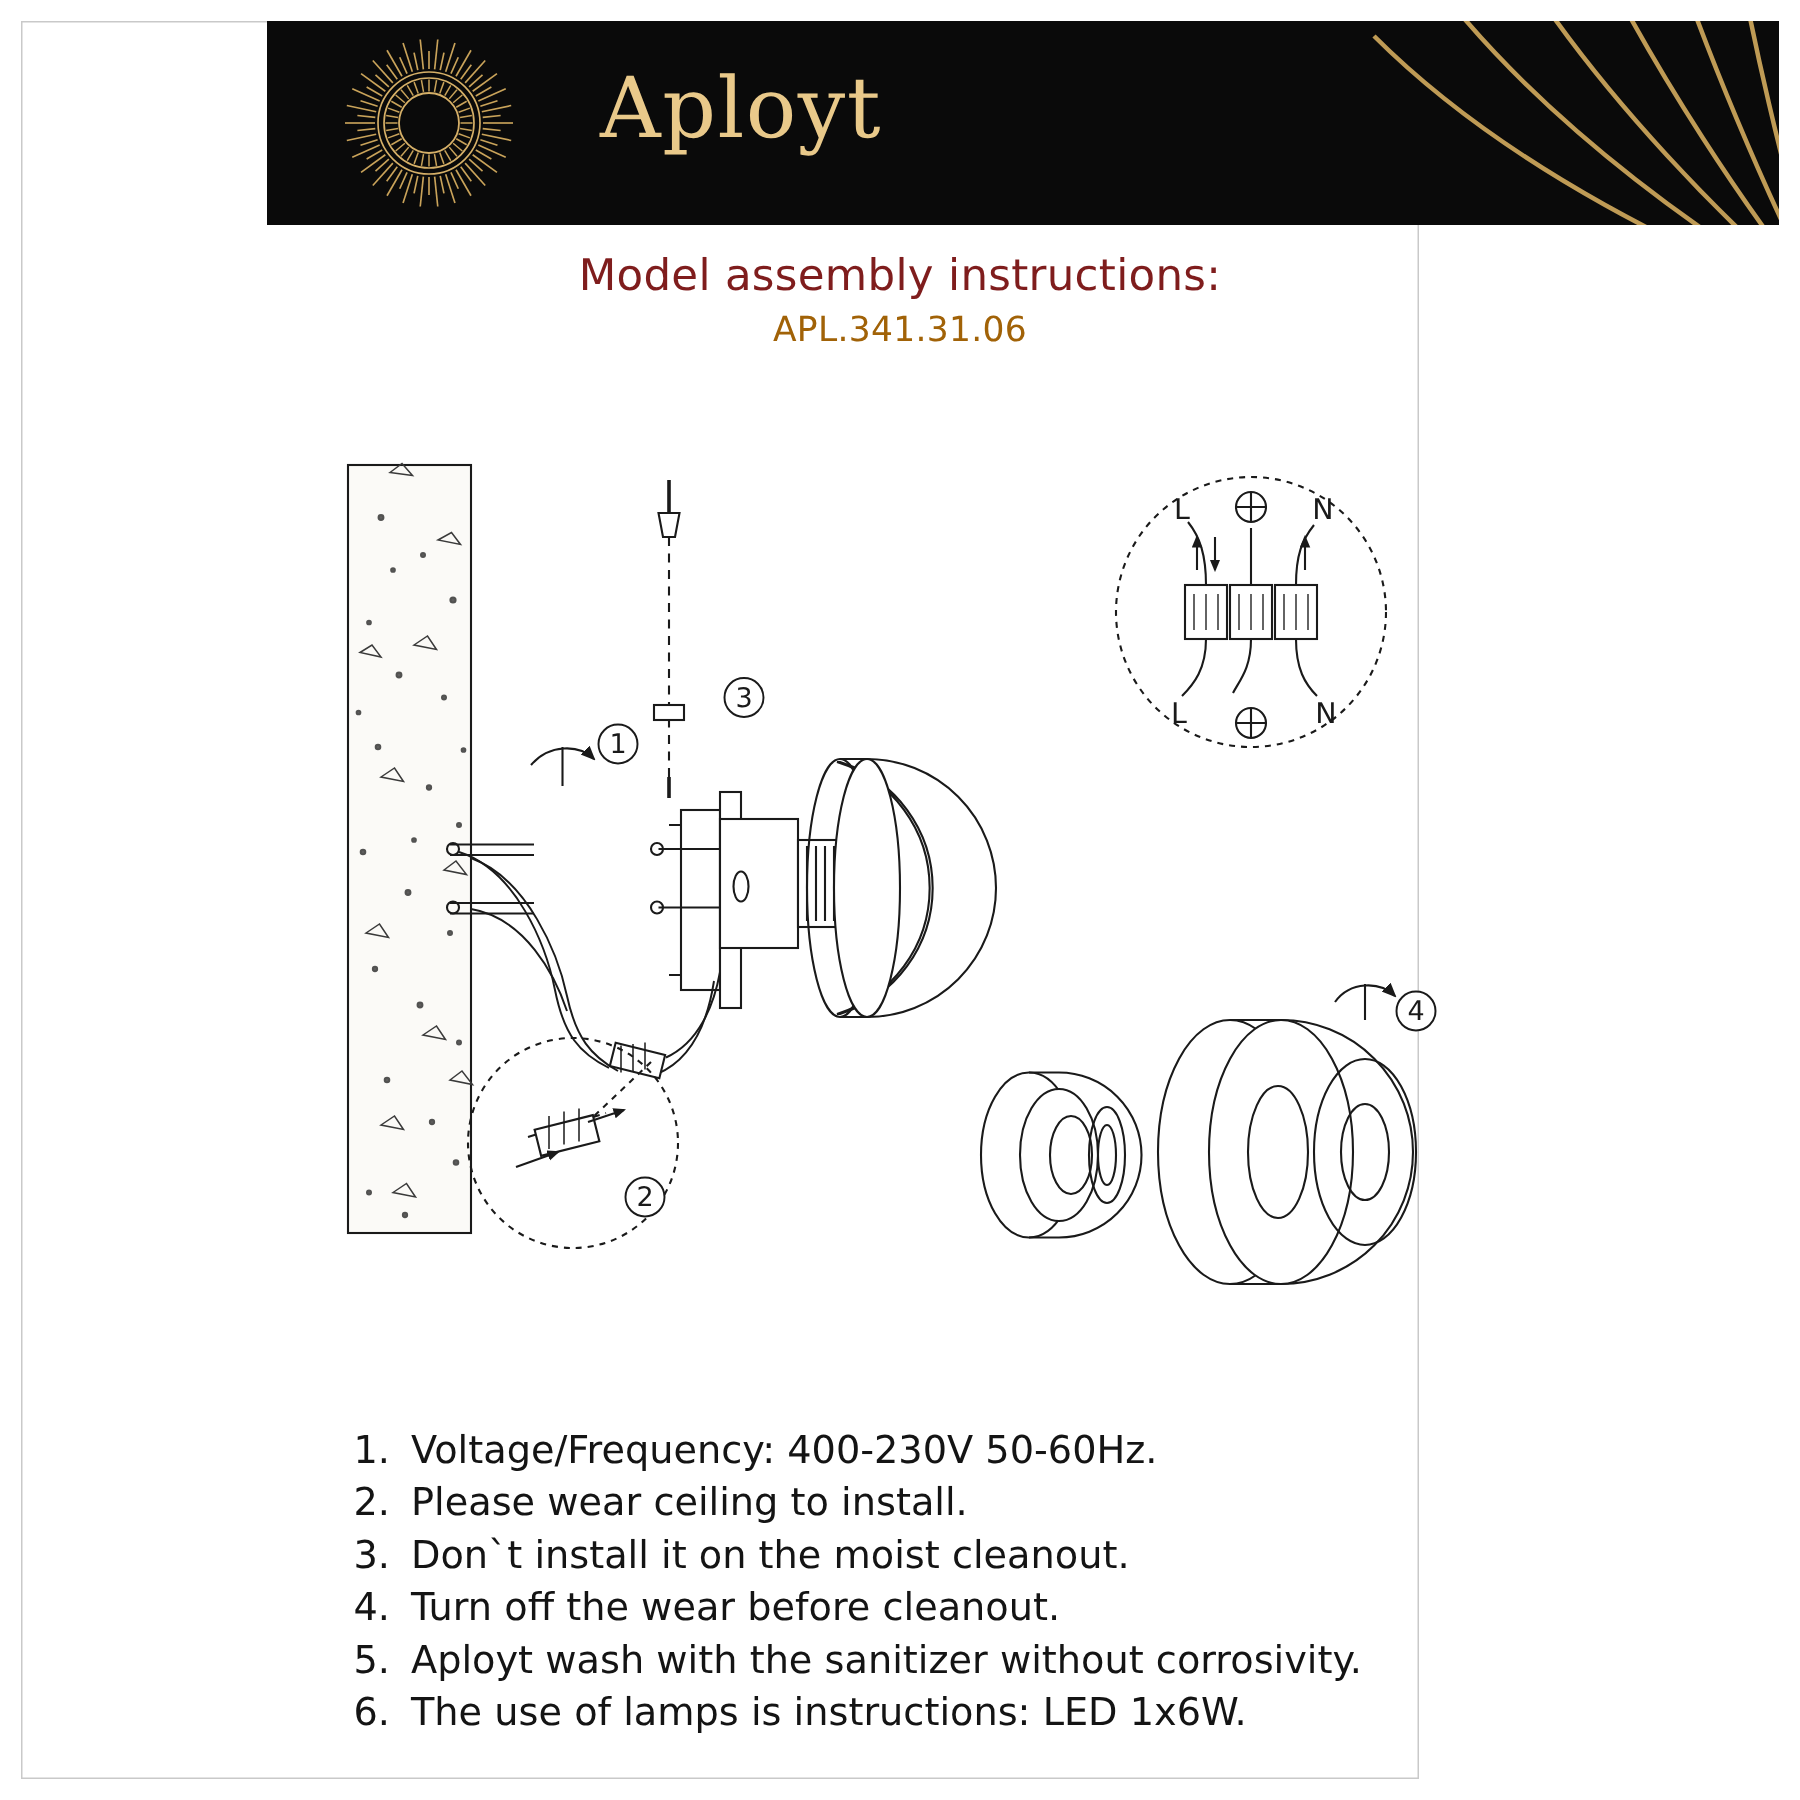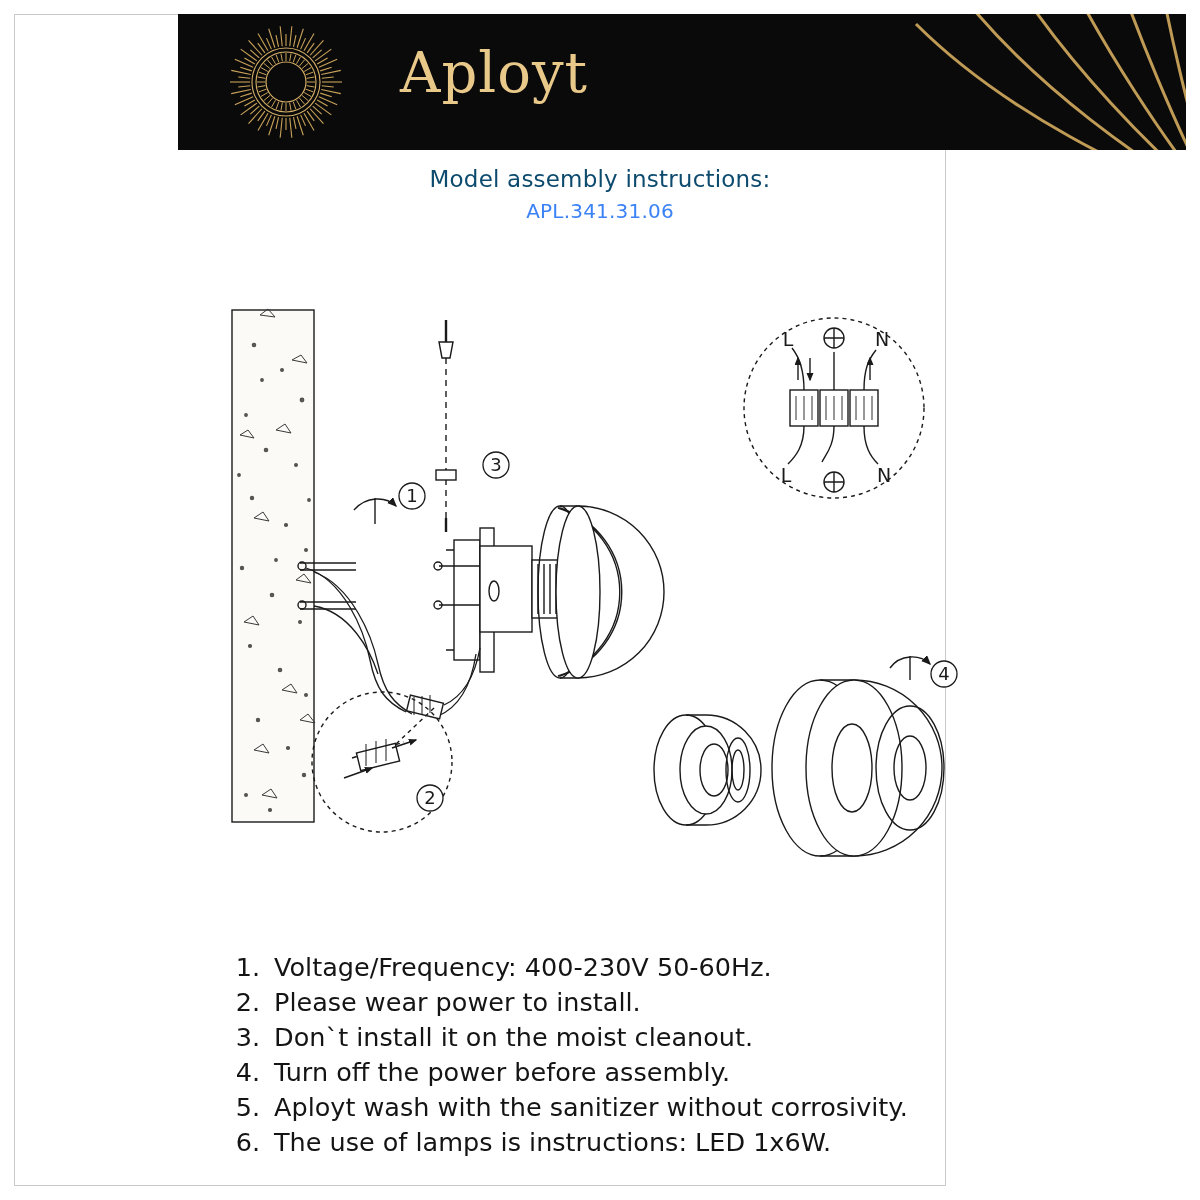--- a/index.html
+++ b/index.html
@@ -69,28 +69,28 @@
 
   
   .title-block {
     position: absolute;
     left: 0;
     top: 166px;
     width: 1200px;
     text-align: center;
   }
   .title-line1 {
-    font-size: 23px;
-    color: #0c4a6e;
+    font-size: 29px;
+    color: #7f1d1d;
     letter-spacing: .2px;
   }
   .title-line2 {
     margin-top: 7px;
-    font-size: 20px;
-    color: #3b82f6;
+    font-size: 23px;
+    color: #a16207;
     letter-spacing: .2px;
   }
 
   
   .drawing {
     position: absolute;
     left: 14px;
     top: 250px;
     width: 1172px;
     height: 650px;
@@ -467,29 +467,29 @@
     </svg>
   </div>
 
   <div class="notes">
     <div class="note-row">
       <span class="note-num">1.</span>
       <span class="note-text">Voltage/Frequency: 400-230V 50-60Hz.</span>
     </div>
     <div class="note-row">
       <span class="note-num">2.</span>
-      <span class="note-text">Please wear power to install.</span>
+      <span class="note-text">Please wear ceiling to install.</span>
     </div>
     <div class="note-row">
       <span class="note-num">3.</span>
       <span class="note-text">Don`t install it on the moist cleanout.</span>
     </div>
     <div class="note-row">
       <span class="note-num">4.</span>
-      <span class="note-text">Turn off the power before assembly.</span>
+      <span class="note-text">Turn off the wear before cleanout.</span>
     </div>
     <div class="note-row">
       <span class="note-num">5.</span>
       <span class="note-text">Aployt wash with the sanitizer without corrosivity.</span>
     </div>
     <div class="note-row">
       <span class="note-num">6.</span>
       <span class="note-text">The use of lamps is instructions: LED 1x6W.</span>
     </div>
   </div>

